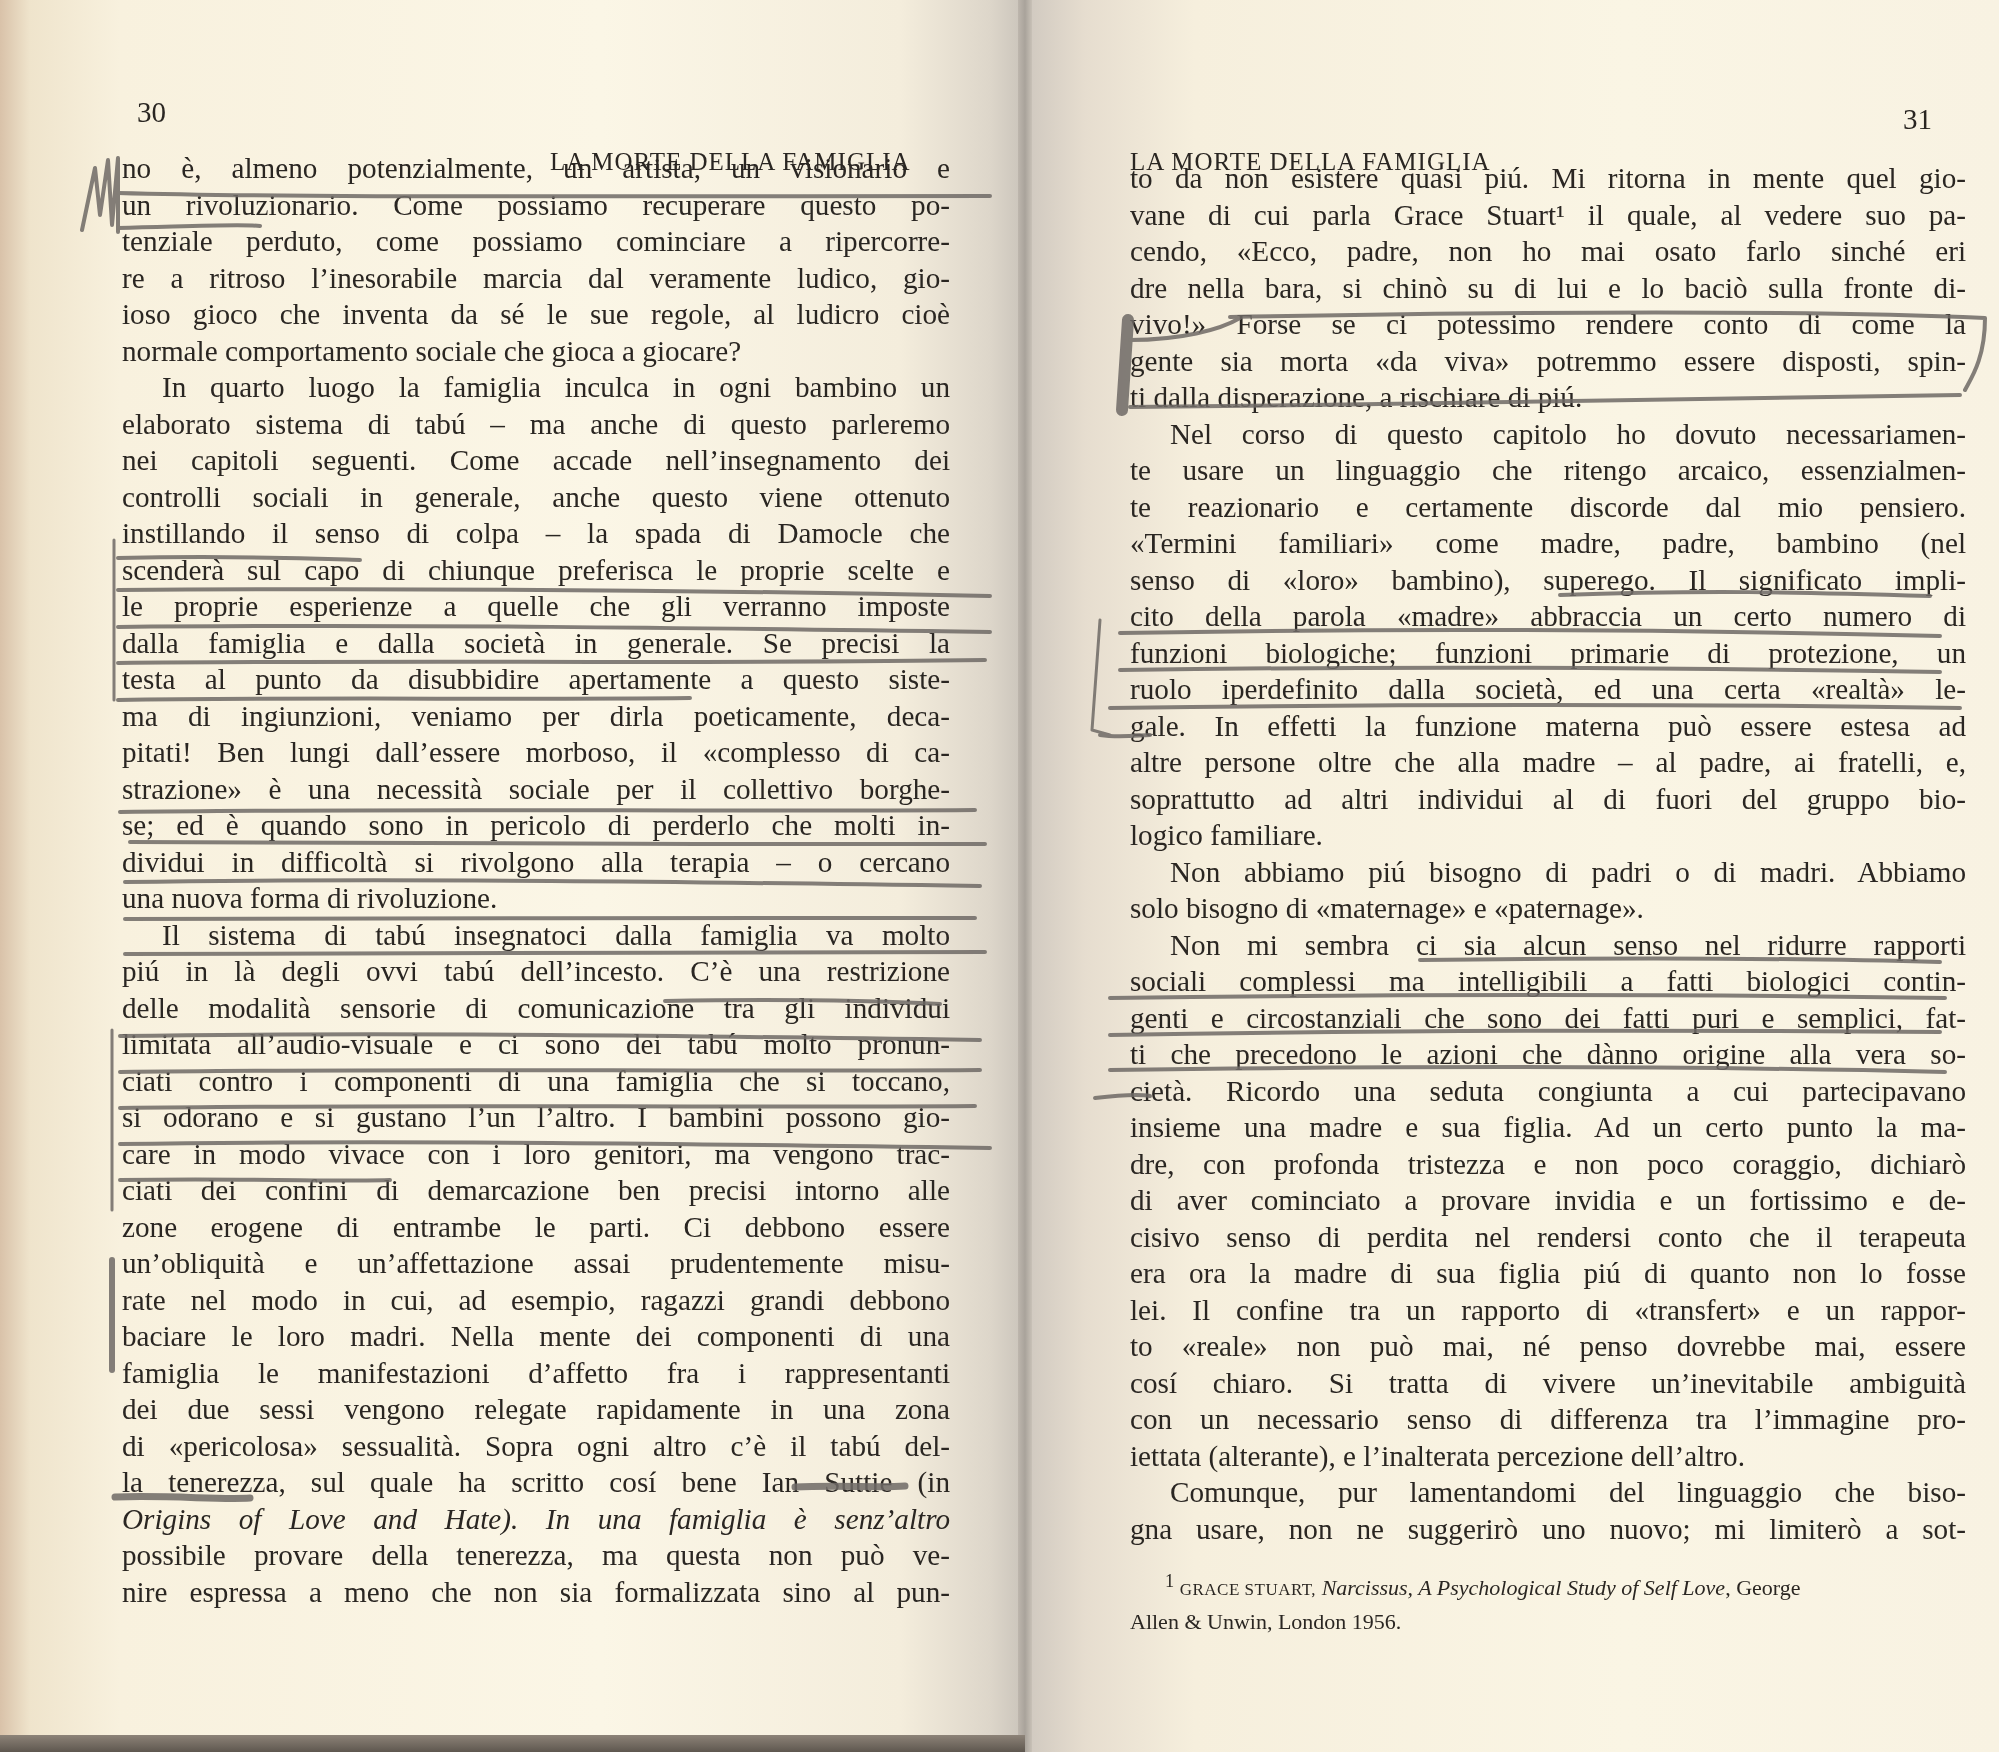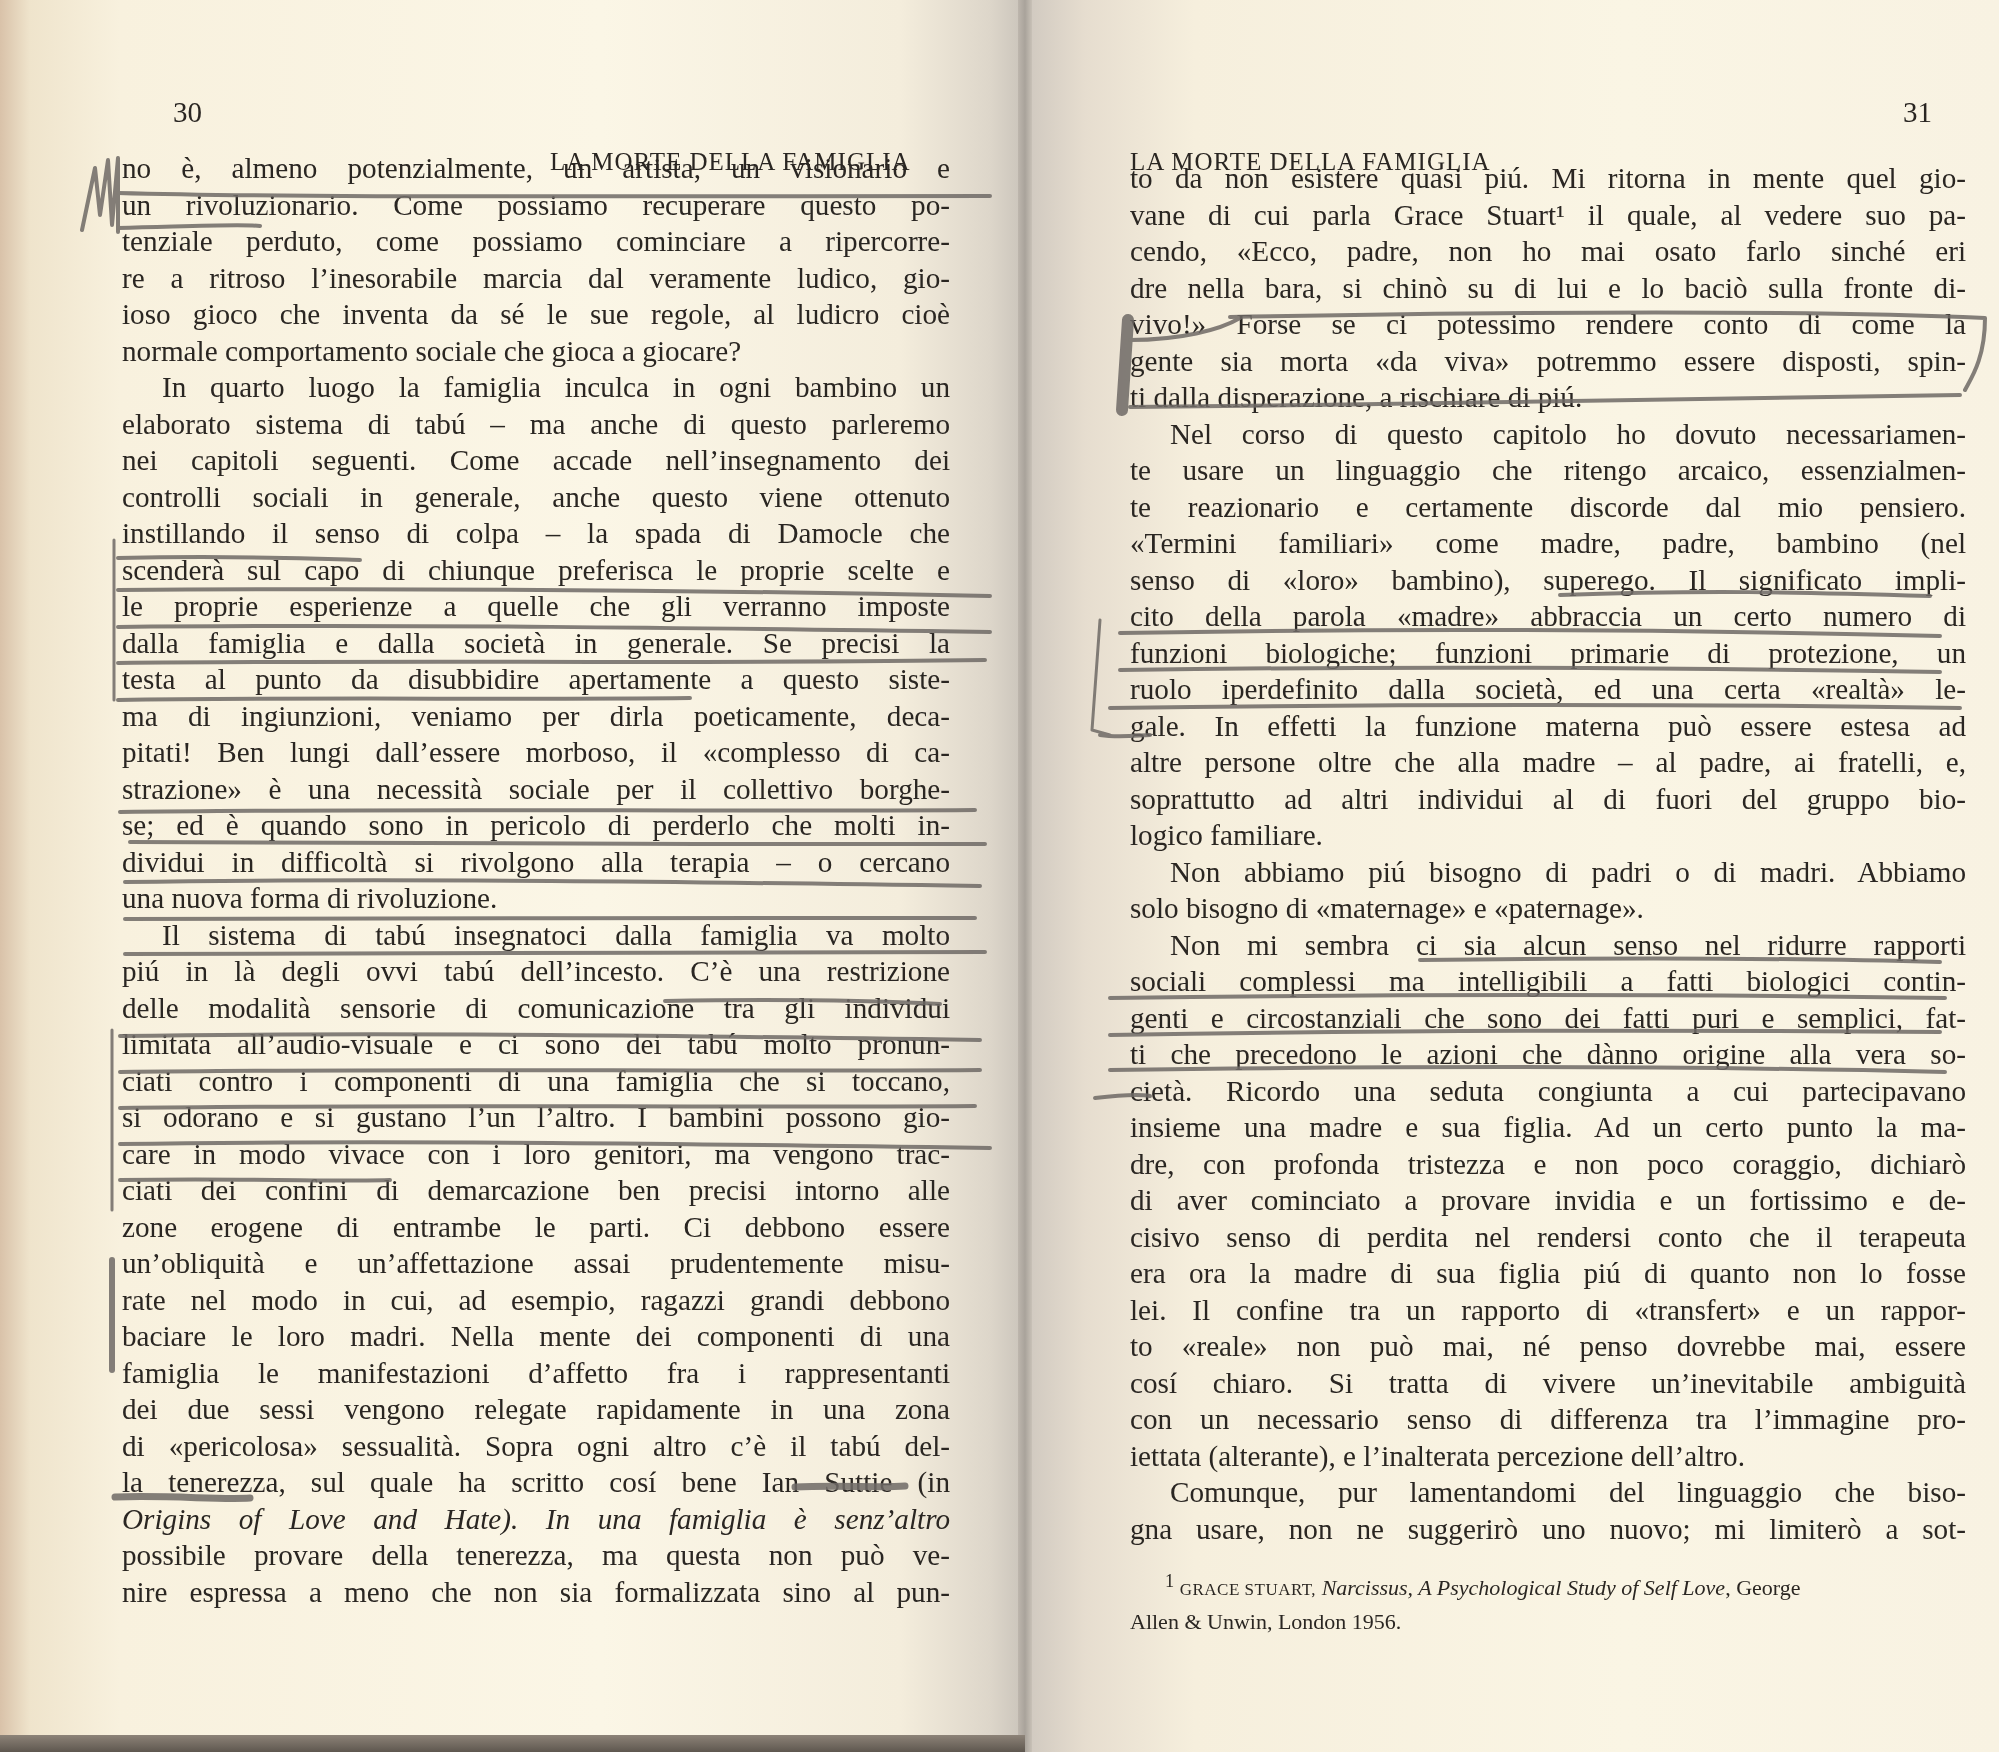--- a/index.html
+++ b/index.html
@@ -42,21 +42,21 @@
   .footnote .sc { font-size: 17px; letter-spacing: 0.5px; }
   .footnote i { font-style: italic; }
   .footnote-line { white-space: nowrap; }
   svg.marks { position: absolute; left: 0; top: 0; pointer-events: none; }
 </style>
 </head>
 <body>
 
 <div class="spread">
   <div class="page page-left">
-    <div class="folio" style="left:137px;margin-left:36px;">30</div>
+    <div class="folio" style="left:137px;">30</div>
     <div class="running-head" style="left:550px;">LA MORTE DELLA FAMIGLIA</div>
     <div class="text-block" style="left:122px; top:150px; width:828px;">
       <div class="line">no è, almeno potenzialmente, un artista, un visionario e</div>
       <div class="line">un rivoluzionario. Come possiamo recuperare questo po-</div>
       <div class="line">tenziale perduto, come possiamo cominciare a ripercorre-</div>
       <div class="line">re a ritroso l’inesorabile marcia dal veramente ludico, gio-</div>
       <div class="line">ioso gioco che inventa da sé le sue regole, al ludicro cioè</div>
       <div class="line last">normale comportamento sociale che gioca a giocare?</div>
       <div class="line indent">In quarto luogo la famiglia inculca in ogni bambino un</div>
       <div class="line">elaborato sistema di tabú – ma anche di questo parleremo</div>
@@ -90,21 +90,21 @@
       <div class="line">di «pericolosa» sessualità. Sopra ogni altro c’è il tabú del-</div>
       <div class="line">la tenerezza, sul quale ha scritto cosí bene Ian Suttie (in</div>
       <div class="line" style="font-style:italic;">Origins of Love and Hate). In una famiglia è senz’altro</div>
       <div class="line">possibile provare della tenerezza, ma questa non può ve-</div>
       <div class="line">nire espressa a meno che non sia formalizzata sino al pun-</div>
     </div>
   </div>
 
   <div class="page page-right">
     <div class="running-head" style="left:105px;">LA MORTE DELLA FAMIGLIA</div>
-    <div class="folio" style="left:878px;">31</div>
+    <div class="folio" style="left:878px;margin-top:7px;">31</div>
     <div class="text-block" style="left:105px; top:160px; width:836px;">
       <div class="line">to da non esistere quasi piú. Mi ritorna in mente quel gio-</div>
       <div class="line">vane di cui parla Grace Stuart¹ il quale, al vedere suo pa-</div>
       <div class="line">cendo, «Ecco, padre, non ho mai osato farlo sinché eri</div>
       <div class="line">dre nella bara, si chinò su di lui e lo baciò sulla fronte di-</div>
       <div class="line">vivo!» Forse se ci potessimo rendere conto di come la</div>
       <div class="line">gente sia morta «da viva» potremmo essere disposti, spin-</div>
       <div class="line last">ti dalla disperazione, a rischiare di piú.</div>
       <div class="line indent">Nel corso di questo capitolo ho dovuto necessariamen-</div>
       <div class="line">te usare un linguaggio che ritengo arcaico, essenzialmen-</div>

